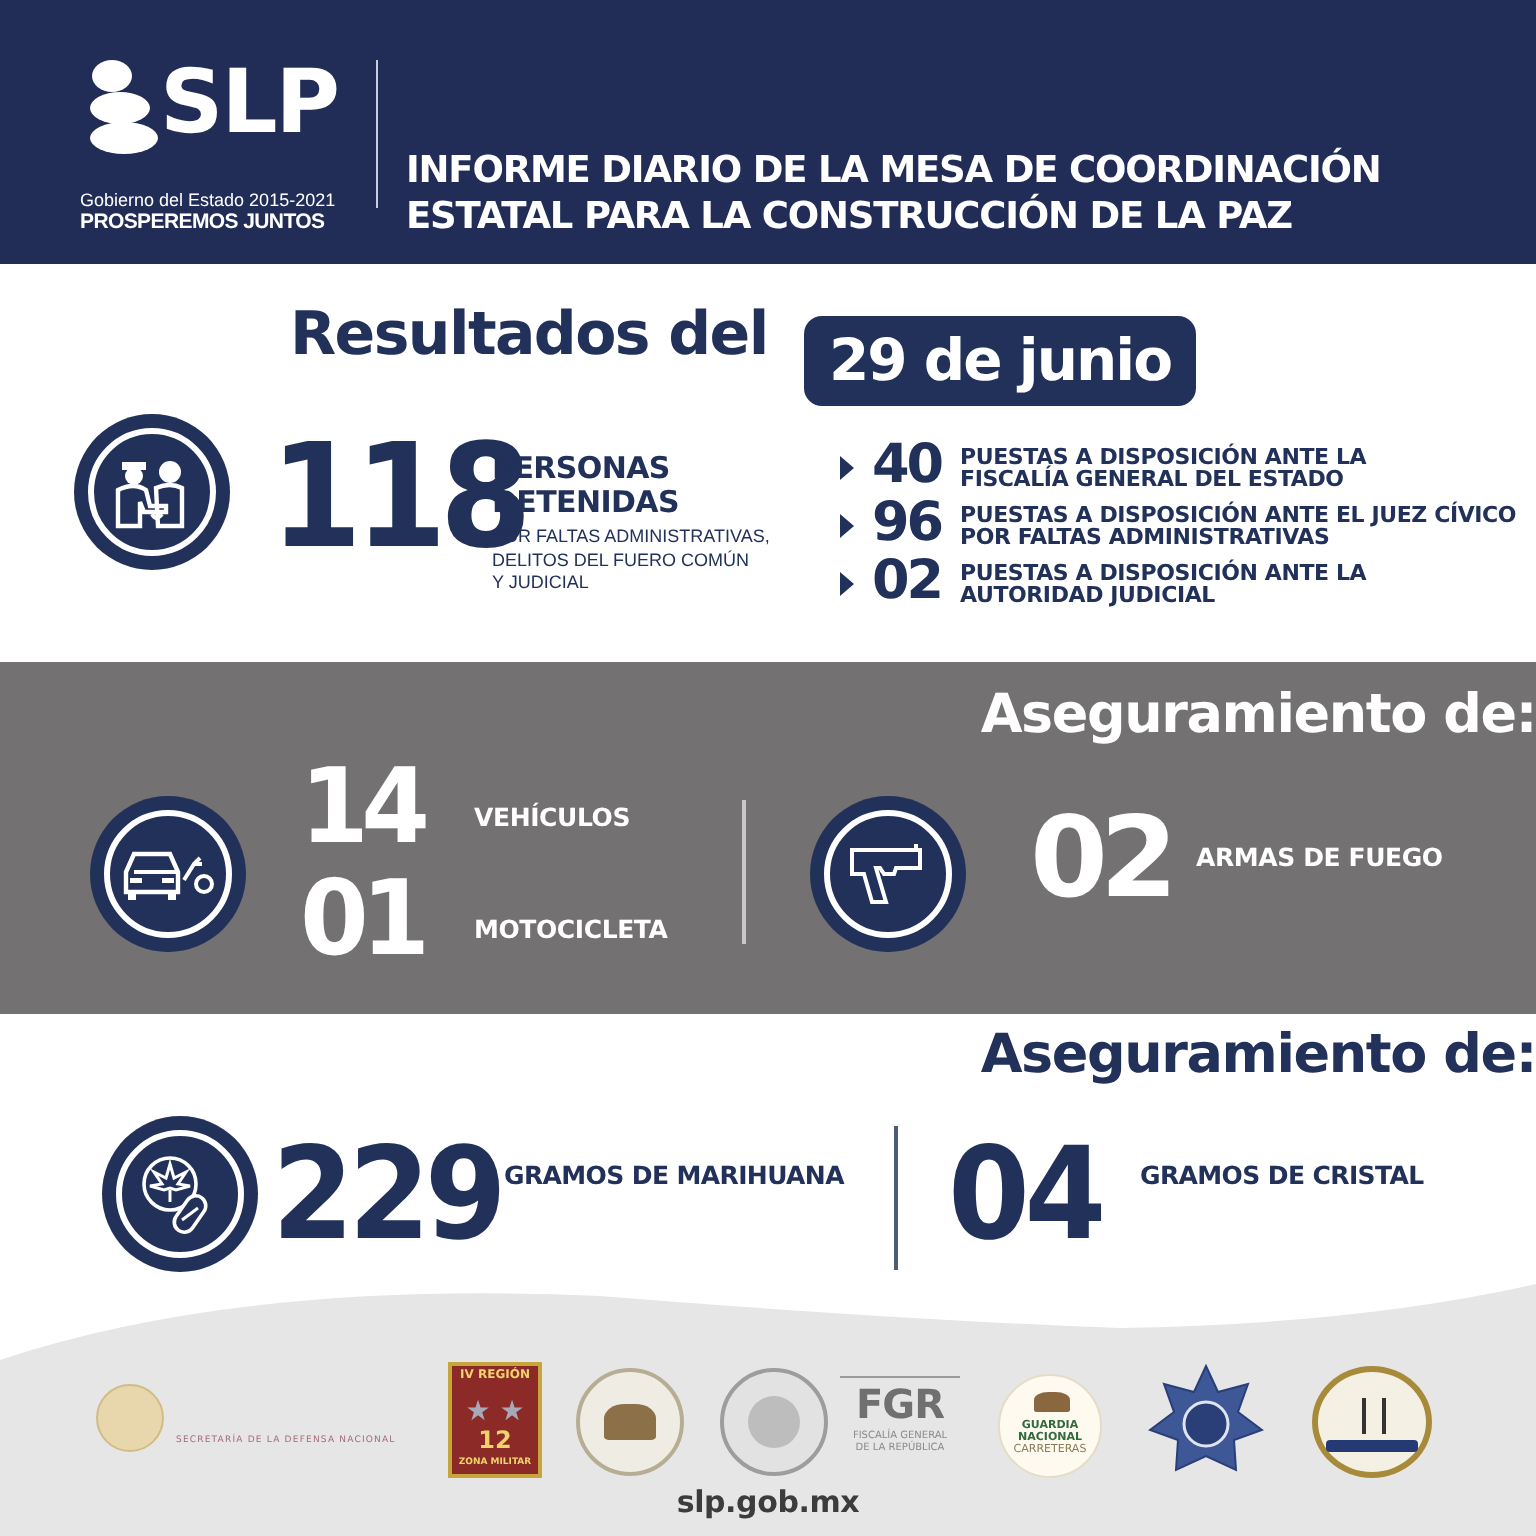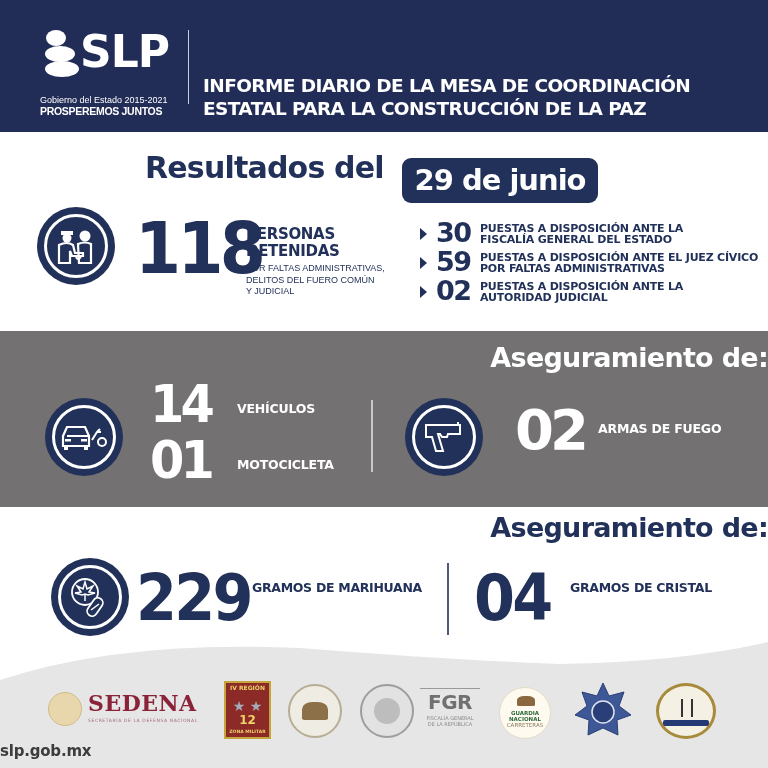--- a/index.html
+++ b/index.html
@@ -52,21 +52,21 @@
   .mar-num { left:136px; top:566px; transform:scaleX(0.92); transform-origin:left; }
   .cri-num { left:474px; top:566px; transform:scaleX(0.92); transform-origin:left; }
   .drug-label { position:absolute; font-weight:bold; font-size:12.5px; color:#223159; white-space:nowrap; letter-spacing:-0.3px; }
   .drug-divider { position:absolute; left:447px; top:563px; width:1.5px; height:72px; background:#223159; opacity:0.8; }
 
   
   .footer-bg { position:absolute; left:0; top:640px; width:768px; height:128px; }
   .logos { position:absolute; left:0; top:678px; width:768px; height:70px; }
   .logo-item { position:absolute; }
   .seal { border-radius:50%; }
-  .footer-url { position:absolute; left:0; top:742px; width:768px; font-weight:bold; font-size:15px; color:#3c3c3c; letter-spacing:-0.2px; }
+  .footer-url { position:absolute; left:0; top:742px; width:768px; text-align:center; font-weight:bold; font-size:15px; color:#3c3c3c; letter-spacing:-0.2px; }
 </style>
 </head>
 <body>
 
 <div class="header">
   <div class="logo">
     <svg class="logo-mark" viewBox="0 0 44 50">
       <ellipse cx="16" cy="10" rx="10" ry="8" fill="#fff"></ellipse>
       <ellipse cx="20" cy="26" rx="15" ry="8" fill="#fff"></ellipse>
       <ellipse cx="22" cy="41" rx="17" ry="8" fill="#fff"></ellipse>
@@ -104,29 +104,29 @@
 </div>
 <div class="detained-desc">
   <div>POR FALTAS ADMINISTRATIVAS,</div>
   <div>DELITOS DEL FUERO COMÚN</div>
   <div>Y JUDICIAL</div>
 </div>
 
 <div class="puestas">
   <div class="puesta-row">
     <div class="puesta-arrow"></div>
-    <div class="puesta-num">30</div>
+    <div class="puesta-num">40</div>
     <div class="puesta-text">
       <div>PUESTAS A DISPOSICIÓN ANTE LA</div>
       <div>FISCALÍA GENERAL DEL ESTADO</div>
     </div>
   </div>
   <div class="puesta-row">
     <div class="puesta-arrow"></div>
-    <div class="puesta-num">59</div>
+    <div class="puesta-num">96</div>
     <div class="puesta-text">
       <div>PUESTAS A DISPOSICIÓN ANTE EL JUEZ CÍVICO</div>
       <div>POR FALTAS ADMINISTRATIVAS</div>
     </div>
   </div>
   <div class="puesta-row">
     <div class="puesta-arrow"></div>
     <div class="puesta-num">02</div>
     <div class="puesta-text">
       <div>PUESTAS A DISPOSICIÓN ANTE LA</div>
@@ -192,21 +192,20 @@
 <div class="drug-label" style="left:570px;top:580px;">GRAMOS DE CRISTAL</div>
 
 <svg class="footer-bg" viewBox="0 0 768 128" preserveAspectRatio="none">
   <path d="M0 40 Q120 0 300 8 Q450 20 560 24 Q680 22 768 2 L768 128 L0 128 Z" fill="#e6e6e6"></path>
 </svg>
 
 <div class="logos">
 
   <div class="logo-item" style="left:48px;top:12px;width:160px;height:40px;">
     <div class="seal" style="position:absolute;left:0;top:2px;width:34px;height:34px;background:#e8d7ad;border:1px solid #d2bb85;"></div>
-    <div style="position:absolute;left:40px;top:0;font-family:'DejaVu Serif',serif;font-weight:bold;font-size:22px;color:#8a2338;letter-spacing:0.5px;">SEDENA</div>
     <div style="position:absolute;left:40px;top:28px;font-size:4.5px;color:#a46a75;letter-spacing:0.6px;white-space:nowrap;">SECRETARÍA DE LA DEFENSA NACIONAL</div>
   </div>
 
   <div class="logo-item" style="left:224px;top:3px;width:47px;height:58px;background:#8b2a27;border:2px solid #c6a53a;">
     <div style="position:absolute;left:0;top:1px;width:100%;text-align:center;font-size:6px;font-weight:bold;color:#f0d36a;">IV REGIÓN</div>
     <div style="position:absolute;left:0;top:15px;width:100%;text-align:center;font-size:14px;color:#a7a9b8;">★ ★</div>
     <div style="position:absolute;left:0;top:30px;width:100%;text-align:center;font-size:12px;font-weight:bold;color:#f0d36a;">12</div>
     <div style="position:absolute;left:0;top:46px;width:100%;text-align:center;font-size:4.5px;font-weight:bold;color:#f0d36a;">ZONA MILITAR</div>
   </div>
 

